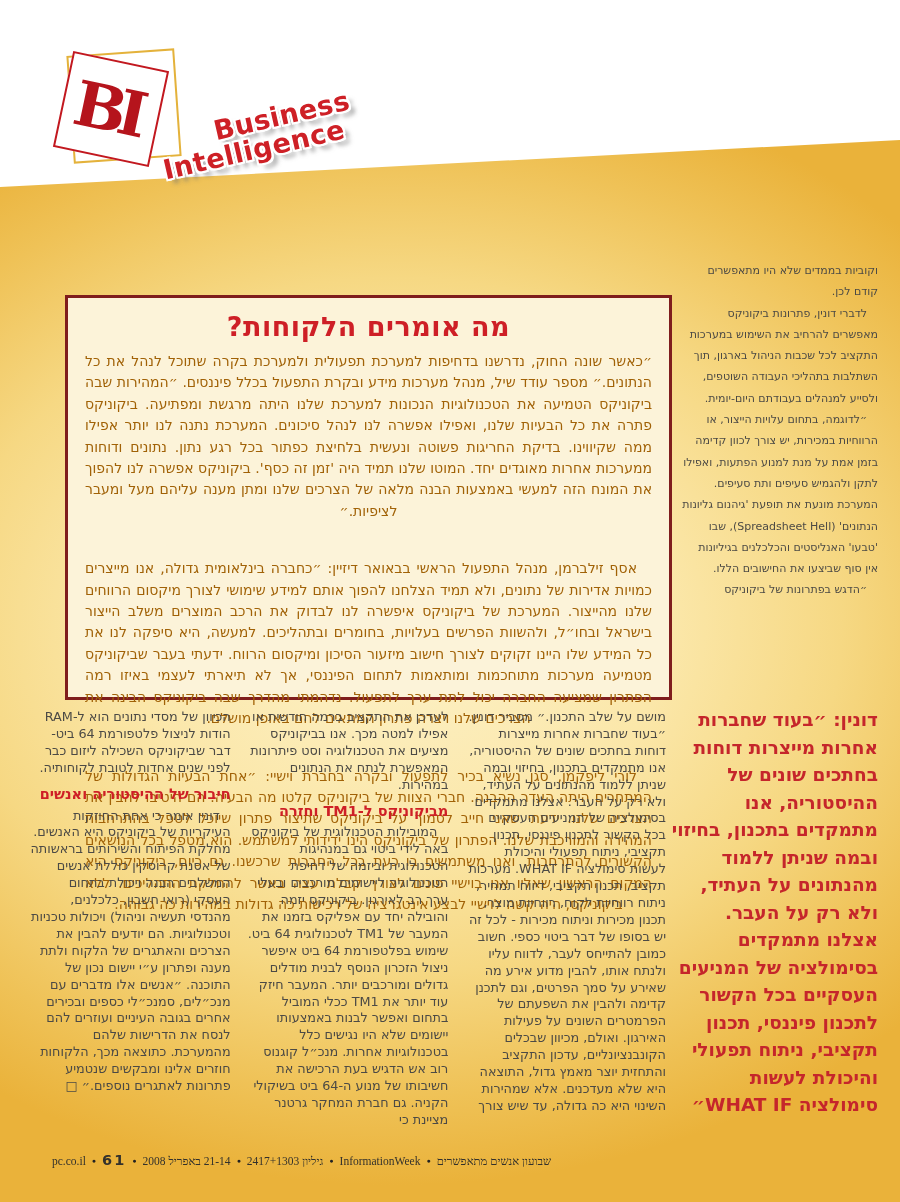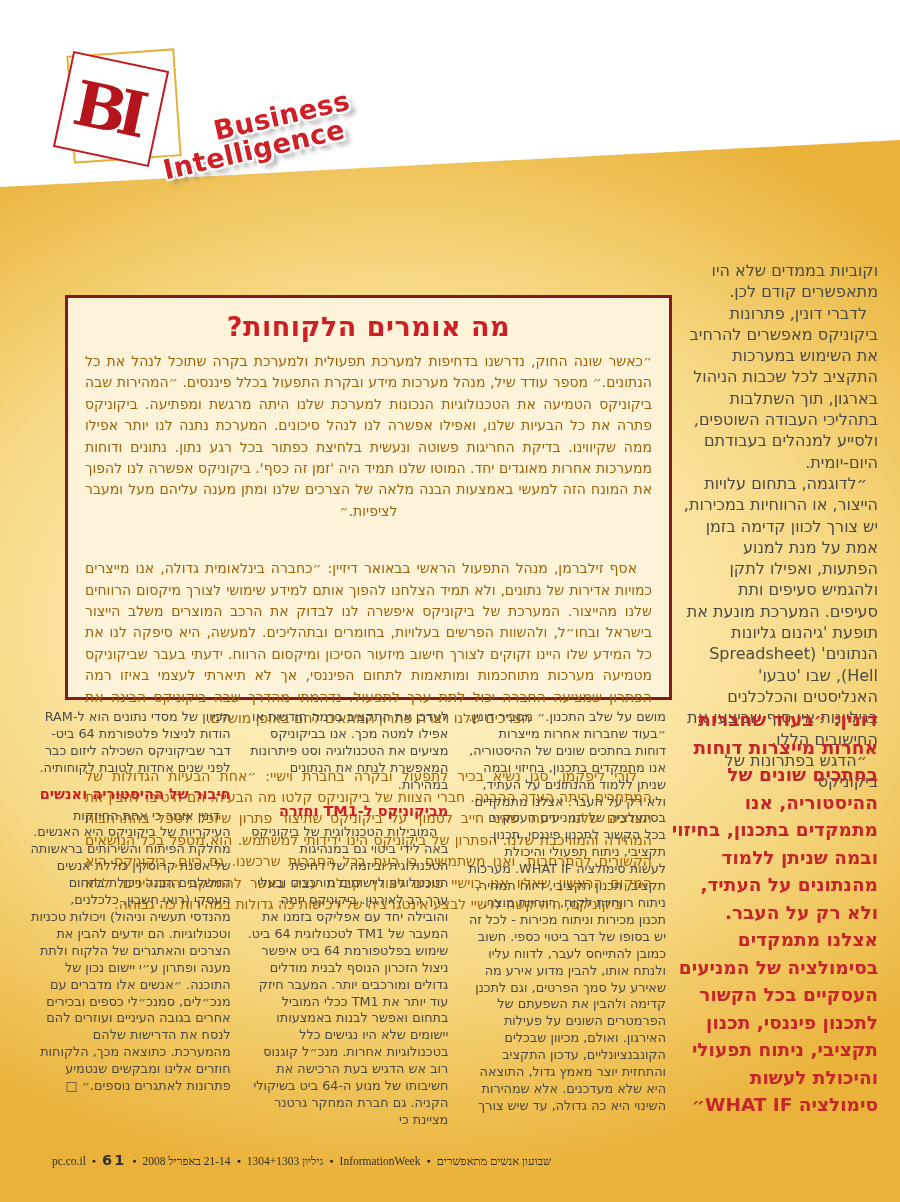--- a/index.html
+++ b/index.html
@@ -20,21 +20,21 @@
   .red-square span{font-family:"DejaVu Serif",serif;font-weight:bold;font-size:62px;
     color:#b5141c;letter-spacing:-8px;transform:translateX(-4px);}
   .logo-text{position:absolute;left:118px;top:66px;transform:rotate(-13deg);
     font-weight:bold;font-size:27px;letter-spacing:.5px;color:#ce2026;line-height:1.15;
     text-shadow:-2px -2px 0 #fff,2px -2px 0 #fff,-2px 2px 0 #fff,2px 2px 0 #fff,
       0 -2px 0 #fff,0 2px 0 #fff,-2px 0 0 #fff,2px 0 0 #fff,5px 6px 4px rgba(110,110,110,.55);}
   .logo-text .l1{margin-left:58px;}
   .logo-text .l2{margin-top:-4px;}
   
   .sidebar{position:absolute;right:22px;top:260px;width:196px;direction:rtl;
-    text-align:right;color:#4c4a45;font-size:16px;line-height:21.3px;}
+    text-align:right;color:#4c4a45;font-size:11px;line-height:21.3px;}
   .sidebar p{margin:0;}
   .sidebar p.ind{text-indent:11px;}
   
   .pullquote{position:absolute;right:22px;top:706px;width:208px;margin:0;direction:rtl;
     text-align:right;color:#c5262b;font-weight:bold;font-size:18.5px;line-height:27.5px;}
   
   .quote-box{position:absolute;left:65px;top:295px;width:601px;height:399px;
     background:#fcf3d9;border:3px solid #7f1d1d;direction:rtl;}
   .quote-box h1{margin:13px 0 9px;text-align:center;color:#ce1f26;font-size:27px;
     letter-spacing:.5px;}
@@ -99,15 +99,15 @@
       <p class="ind">המובילות הטכנולוגית של ביקוניקס באה לידי ביטוי גם במנהיגות הטכנולוגית וביזמה של דחיפת הטכנולוגיה ליישומים מורכבים ובעלי ערך רב לאירגון. ביקוניקס יזמה והובילה יחד עם אפליקס בזמנו את המעבר של TM1 לטכנולוגית 64 ביט. שימוש בפלטפורמת 64 ביט איפשר ניצול הזכרון הנוסף לבנית מודלים גדולים ומורכבים יותר. המעבר חיזק עוד יותר את TM1 ככלי המוביל בתחום ואפשר לבנות באמצעותו יישומים שלא היו נגישים כלל בטכנולוגיות אחרות. מנכ״ל קוגנוס רוב אש הדגיש בעת הרכישה את חשיבותו של מנוע ה-64 ביט בשיקולי הקניה. גם חברת המחקר גרטנר מציינת כי</p>
     </div>
     <div class="col">
       <p>הכיוון של מסדי נתונים הוא ל-RAM הודות לניצול פלטפורמת 64 ביט- דבר שביקוניקס השכילה ליזום כבר לפני שנים אחדות לטובת לקוחותיה.</p>
       <h3>חיבור של ההיסטוריה ואנשים</h3>
       <p class="ind">דונין אומר כי אחת החוזקות העיקריות של ביקוניקס היא האנשים. מחלקת הפיתוח והשירותים בראשותה של אסנת קרוסקין כוללת אנשים המשלבים הבנה ויכולת בתחום העסקי (רואי חשבון, כלכלנים, מהנדסי תעשיה וניהול) ויכולות טכניות וטכנולוגיות. הם יודעים להבין את הצרכים והאתגרים של הלקוח ולתת מענה ופתרון ע״י יישום נכון של התוכנה. ״אנשים אלו מדברים עם מנכ״לים, סמנכ״לי כספים ובכירים אחרים בגובה העיניים ועוזרים להם לנסח את הדרישות שלהם מהמערכת. כתוצאה מכך, הלקוחות חוזרים אלינו ומבקשים שנטמיע פתרונות לאתגרים נוספים.״ □</p>
     </div>
   </section>
 
   <div class="footer">
-    <span>שבועון אנשים מתאפשרים</span><span class="dot">●</span><span>InformationWeek</span><span class="dot">●</span><span>גיליון 1304+1303</span><span class="dot">●</span><span>21-14 באפריל 2008</span><span class="dot">●</span><span>pc.co.il</span><span class="dot">●</span><span class="pgnum">61</span>
+    <span>שבועון אנשים מתאפשרים</span><span class="dot">●</span><span>InformationWeek</span><span class="dot">●</span><span>גיליון 2417+1303</span><span class="dot">●</span><span>21-14 באפריל 2008</span><span class="dot">●</span><span>pc.co.il</span><span class="dot">●</span><span class="pgnum">61</span>
   </div>
 </div>
 
 </body></html>

